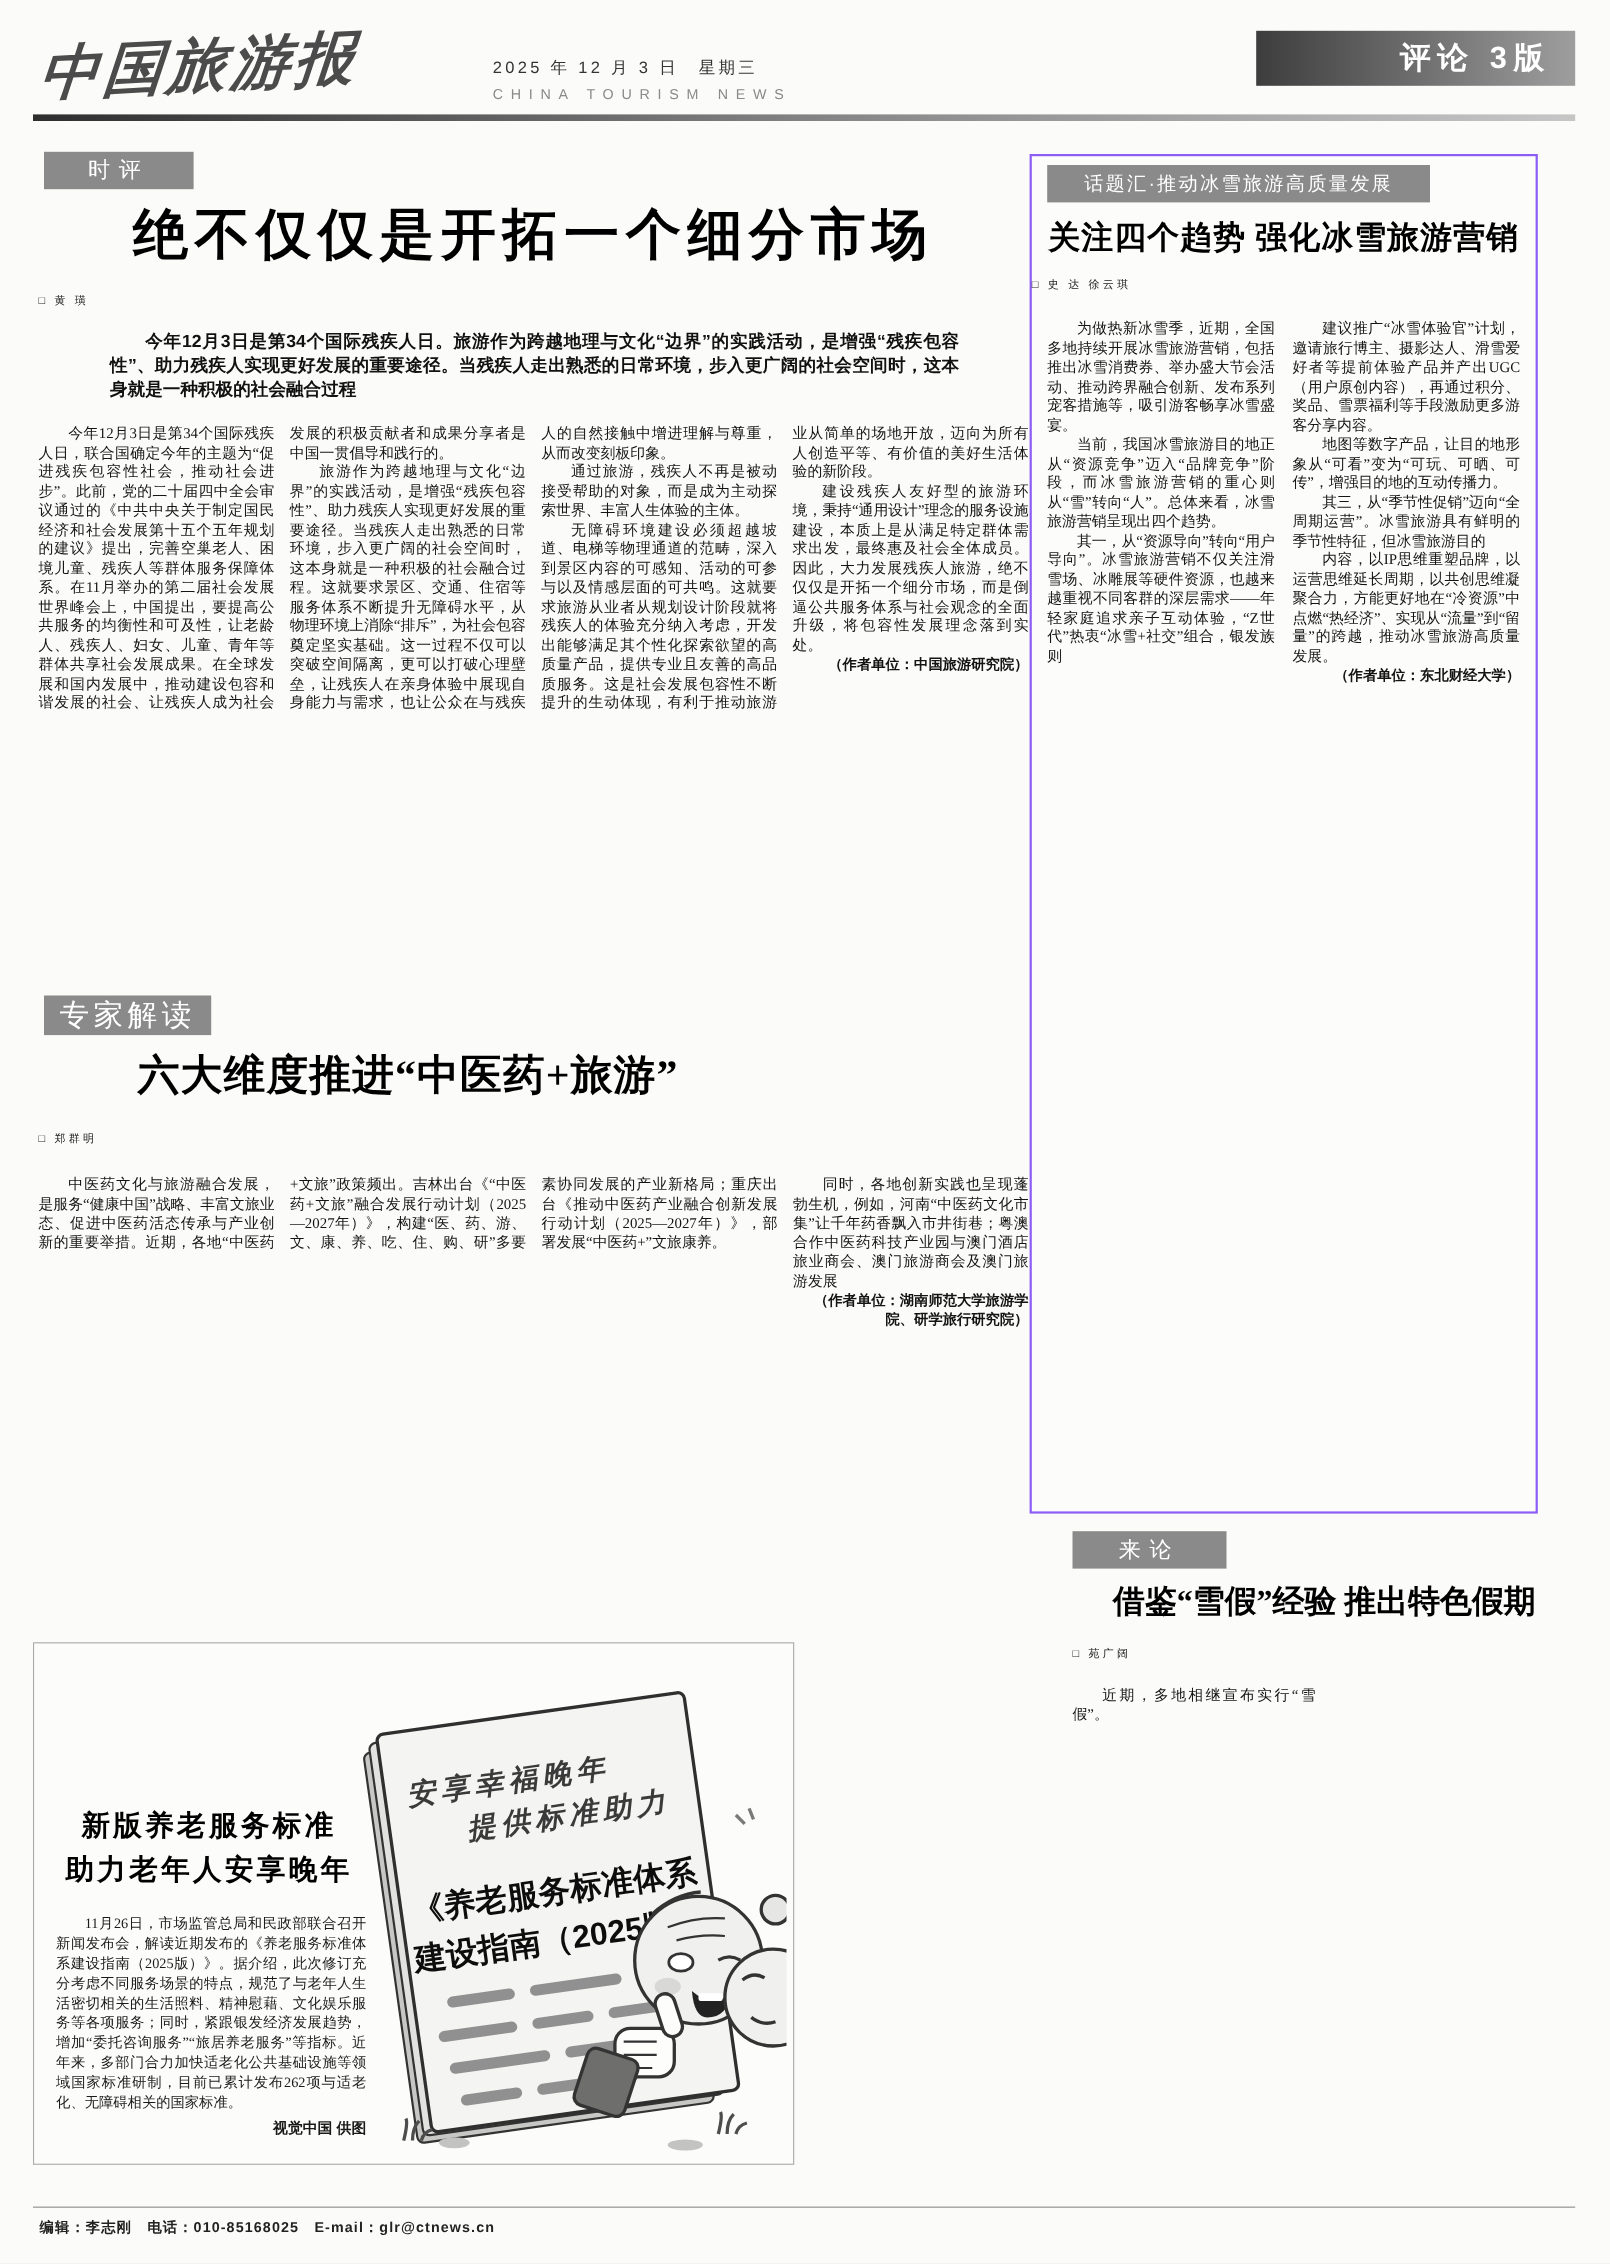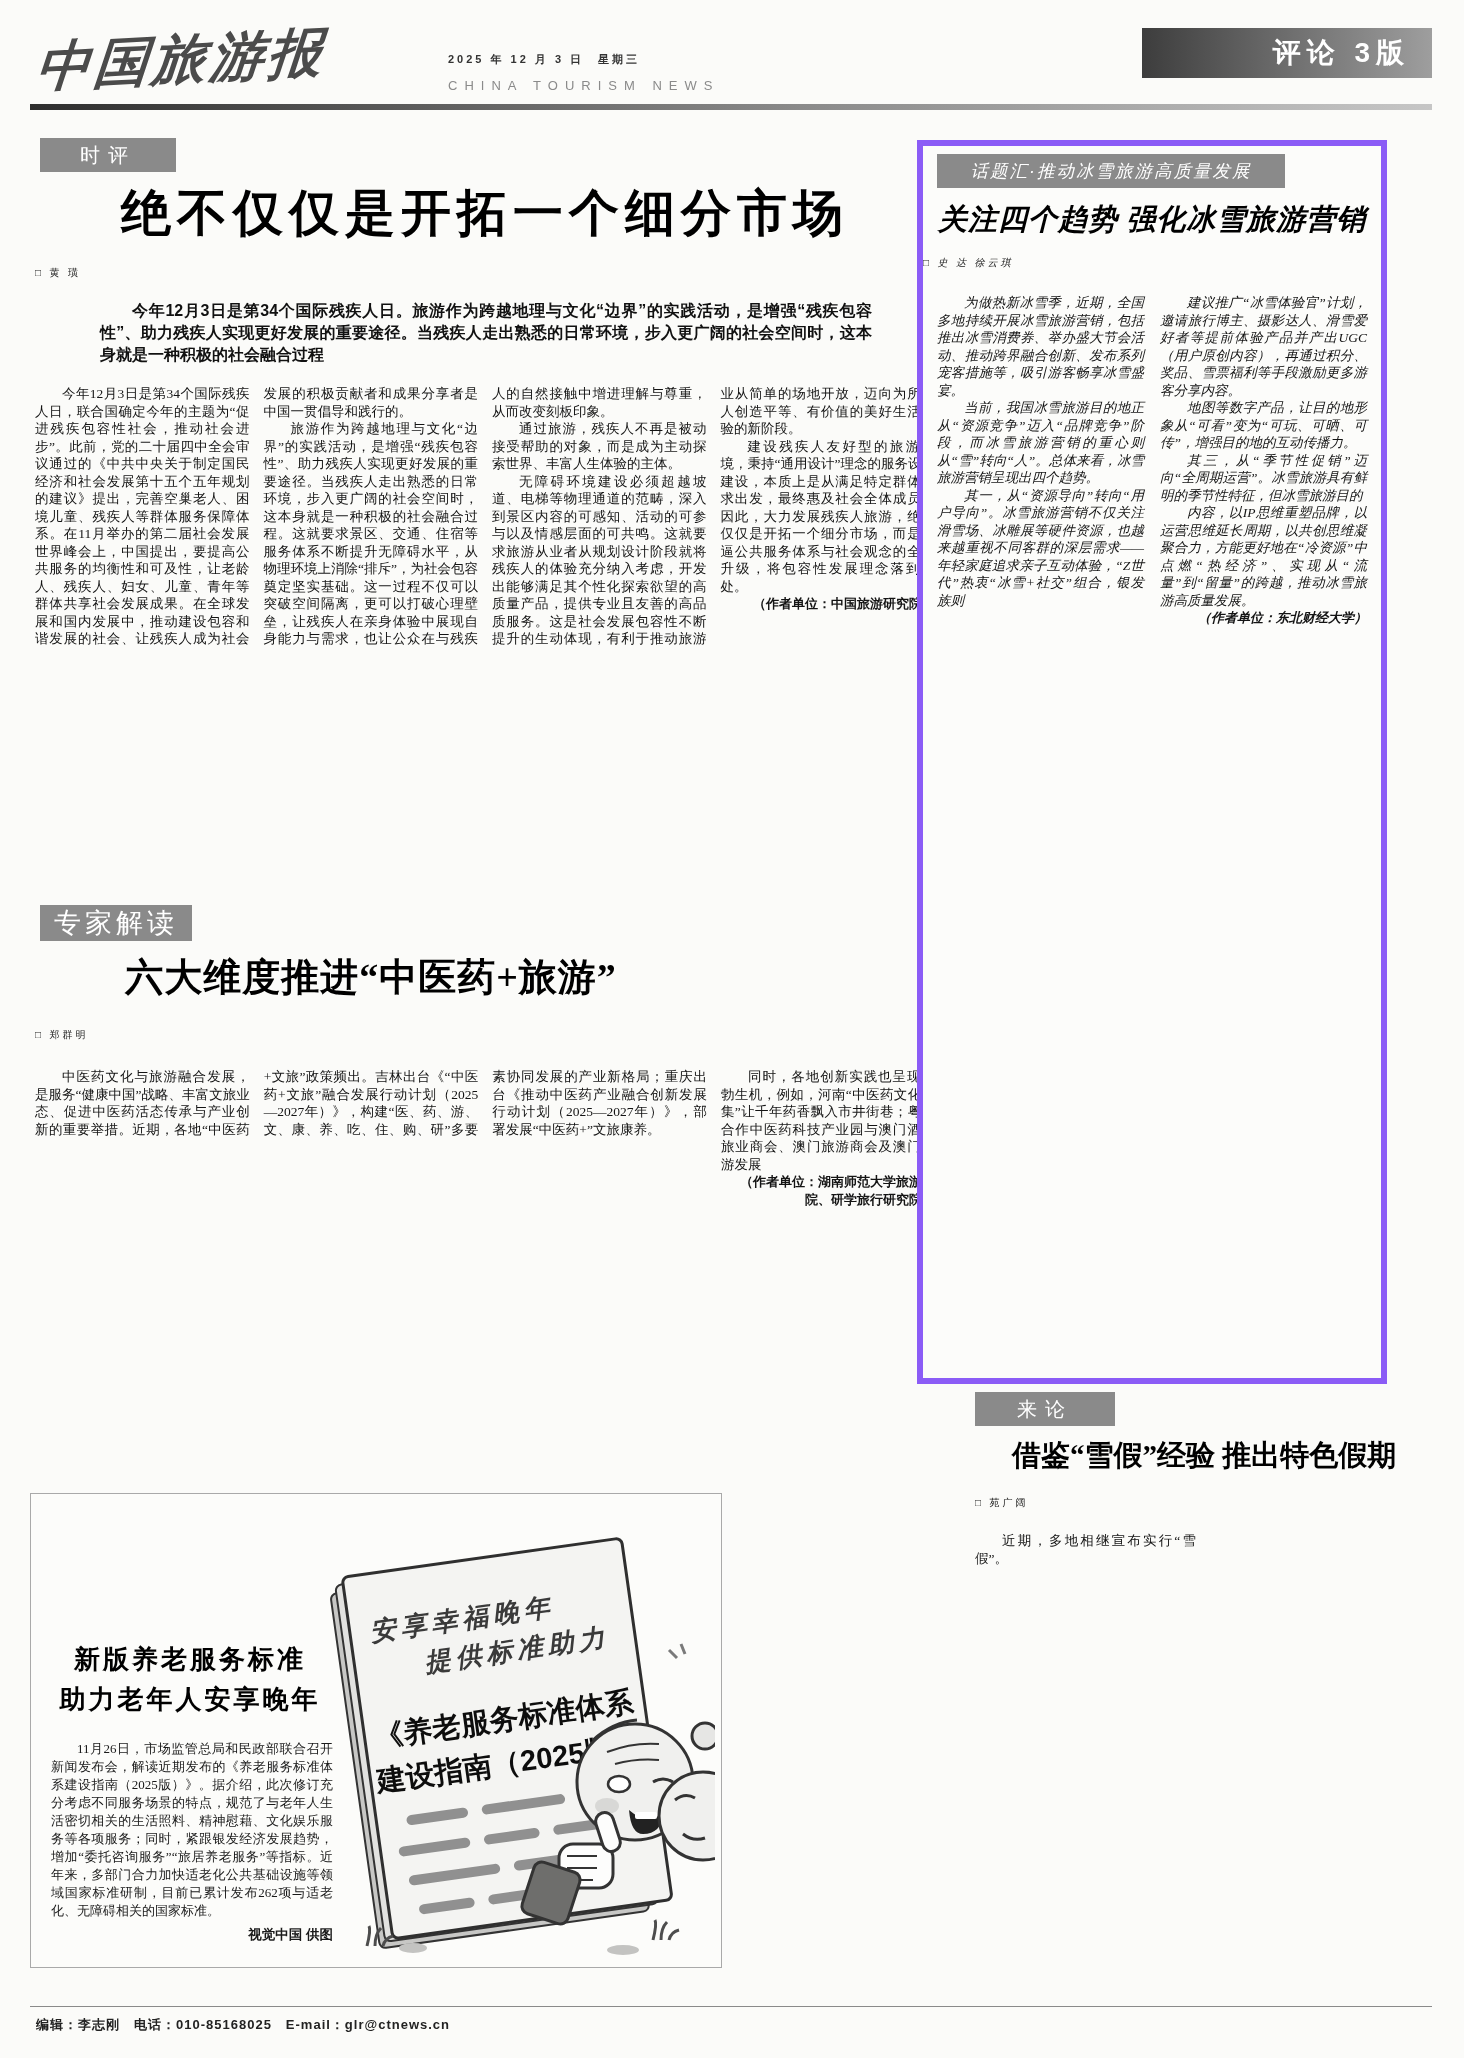--- a/index.html
+++ b/index.html
@@ -3,22 +3,22 @@
 <meta charset="utf-8">
 <style>
   html,body{margin:0;padding:0;background:#e8e8e6;}
   #canvas{position:relative;width:1464px;height:2058px;background:#fbfbf9;margin:0 auto;
           font-family:"Liberation Serif","DejaVu Serif",serif;color:#1a1a1a;overflow:hidden;}
   .abs{position:absolute;}
 
   
   .logo{left:36px;top:24px;font-size:54px;font-weight:700;color:#4b4b4b;
         transform:rotate(-3deg) skewX(-8deg);letter-spacing:4px;font-style:italic;}
-  .dateline{left:448px;top:52px;font-family:"Liberation Sans",sans-serif;font-weight:bold;
-            font-size:11px;letter-spacing:3px;color:#333;}
+  .dateline{left:448px;top:52px;font-family:"Liberation Sans",sans-serif;font-weight:normal;
+            font-size:15px;letter-spacing:3px;color:#333;}
   .engline{left:448px;top:78px;font-family:"Liberation Sans",sans-serif;font-size:13px;
            letter-spacing:7px;color:#8a8a8a;}
   .page-badge{left:1142px;top:28px;width:290px;height:50px;line-height:50px;
               background:linear-gradient(90deg,#3d3d3d,#9e9e9e);color:#fff;
               font-family:"Liberation Sans",sans-serif;font-size:28px;font-weight:bold;
               letter-spacing:6px;text-align:right;padding-right:22px;box-sizing:border-box;}
   .top-rule{left:30px;top:104px;width:1402px;height:6px;
             background:linear-gradient(90deg,#2e2e2e,#8a8a8a 55%,#c6c6c6);}
 
   
@@ -45,21 +45,21 @@
   
   .bodytxt{font-size:13.5px;line-height:17.5px;text-align:justify;color:#141414;}
   .bodytxt p{margin:0;text-indent:2em;}
   .bodytxt p.attr{text-indent:0;text-align:right;font-weight:bold;font-family:"Liberation Sans",sans-serif;
                   font-size:13px;break-inside:avoid;}
   .cols4{left:35px;top:385px;width:900px;height:496px;column-count:4;column-gap:14px;}
   .cols3{left:35px;top:1068px;width:672px;height:378px;column-count:3;column-gap:14px;}
   .tallcol{left:721px;top:1068px;width:214px;height:888px;}
 
   
-  .right-box{left:917px;top:140px;width:458px;height:1232px;border:6px solid #8b5cf6;background:#fcfcfa;font-style:italic;}
+  .right-box{left:936px;top:140px;width:458px;height:1232px;border:2px solid #8b5cf6;background:#fcfcfa;}
   .h-huati{position:absolute;left:0;top:54px;width:458px;text-align:center;font-size:29px;
            font-weight:bold;color:#000;letter-spacing:1px;}
   .author-huati{position:absolute;left:0;top:110px;width:458px;}
   .cols2r{position:absolute;left:14px;top:148px;width:430px;height:1062px;column-count:2;column-gap:16px;}
 
   
   .h-lailun{left:975px;top:1436px;width:458px;text-align:center;font-size:29px;font-weight:bold;color:#000;}
   .author-lailun{left:975px;top:1496px;width:458px;}
   .cols2l{left:975px;top:1532px;width:458px;height:455px;column-count:2;column-gap:16px;}
 

